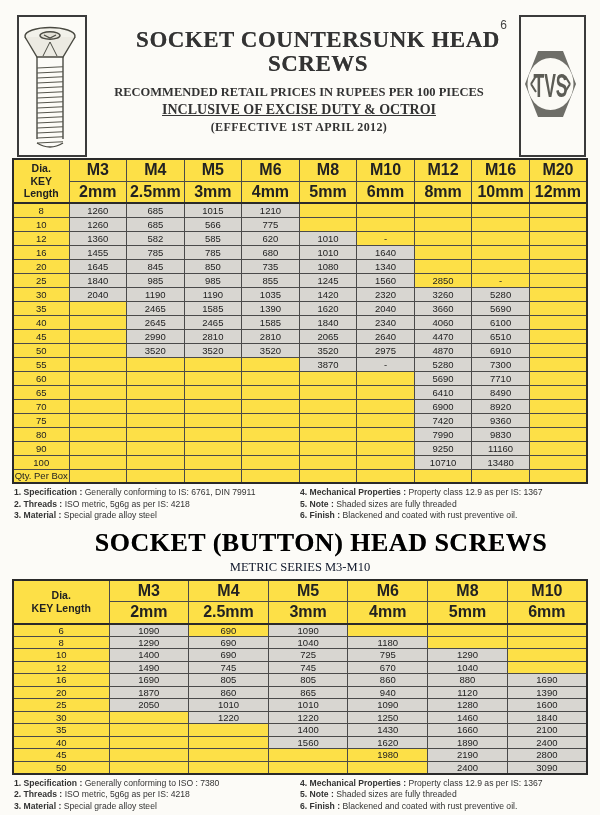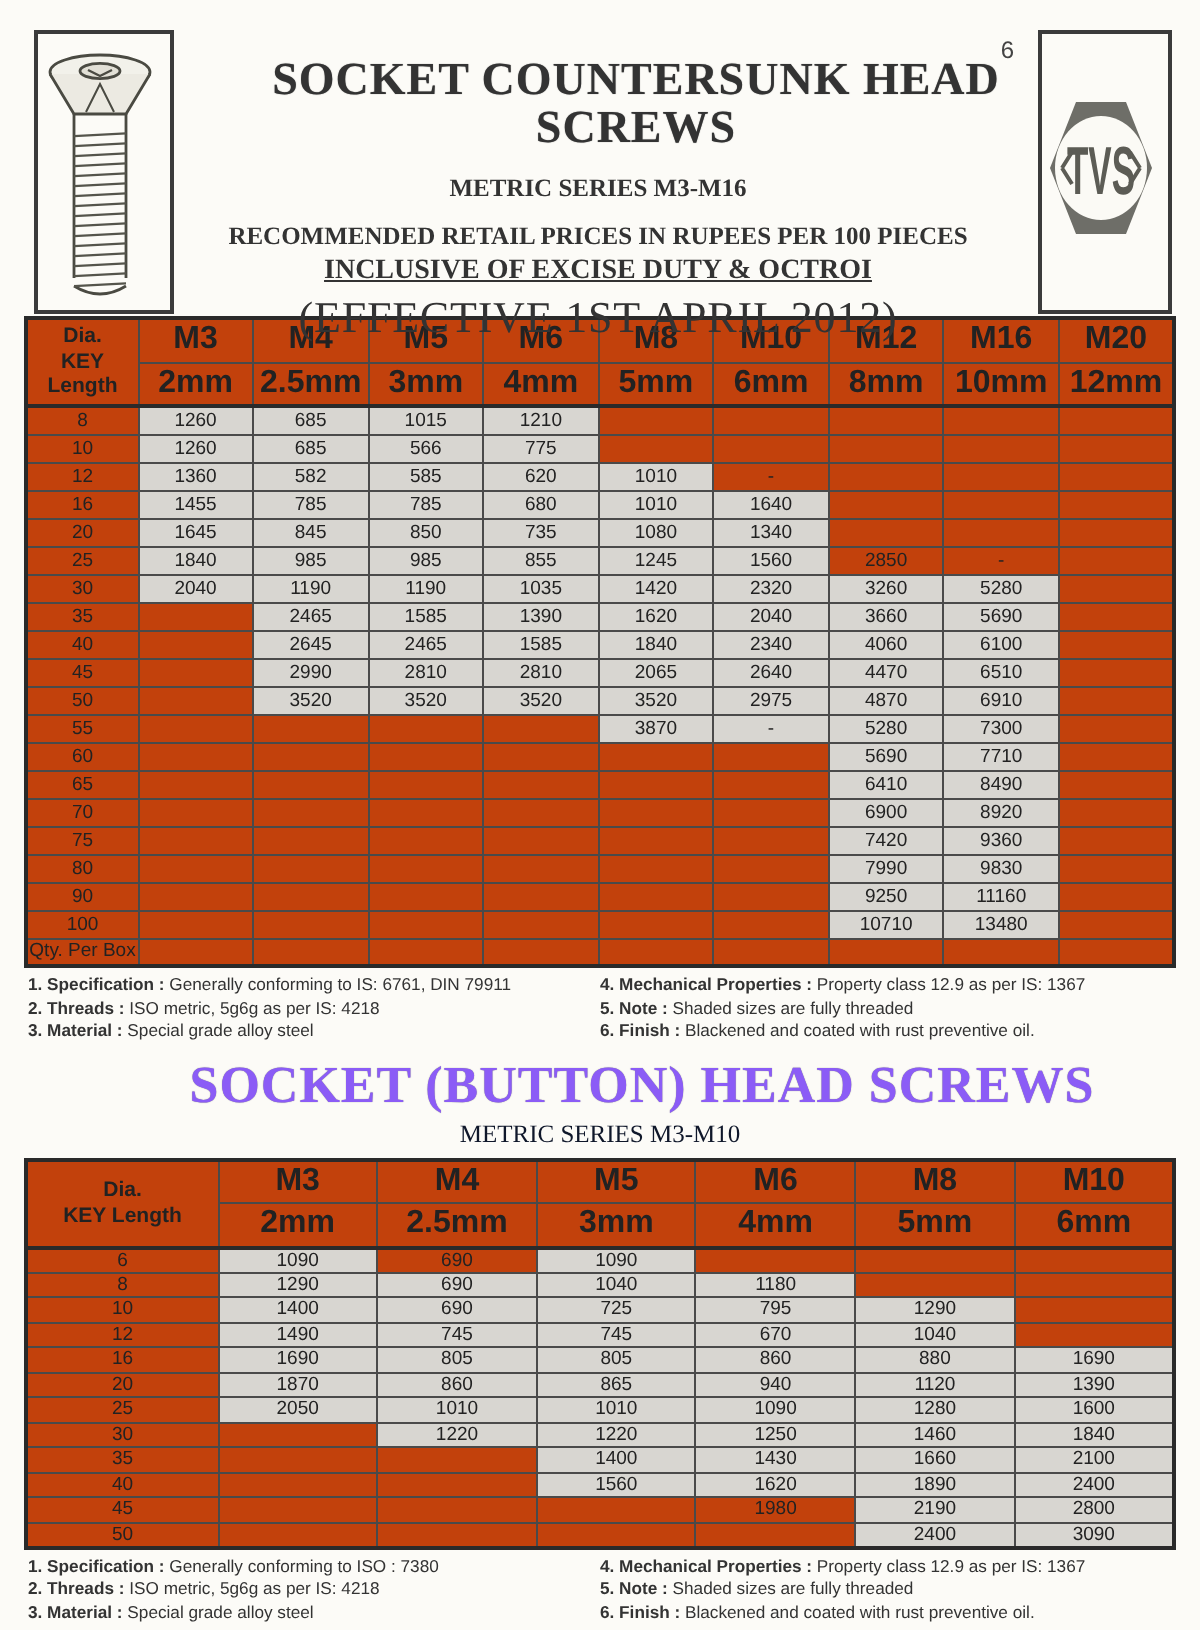--- a/index.html
+++ b/index.html
@@ -13,25 +13,25 @@
   .screw-box{left:17px;width:66px;height:138px;}
   .tvs-box{left:519px;width:63px;height:138px;}
   .hdr-center{position:absolute;left:88px;right:90px;top:20px;text-align:center;
     font-family:"Liberation Serif",serif;color:#333;}
   .pagenum{position:absolute;right:3px;top:-2px;font-size:12px;font-family:"Liberation Sans",sans-serif;color:#444;}
   .title1{font-size:23px;font-weight:bold;letter-spacing:.5px;line-height:1.05;margin-top:8px;
     text-shadow:0 0 .5px rgba(40,40,40,.6);padding-left:38px;}
   .series1{font-size:12.5px;font-weight:bold;margin-top:11px;}
   .sub{font-size:12.5px;font-weight:bold;margin-top:9px;line-height:1.25;}
   .sub2{font-size:14px;font-weight:bold;line-height:1.25;text-decoration:underline;}
-  .effective{font-size:22px;font-weight:normal;margin-top:2px;letter-spacing:.4px;}
+  .effective{font-size:12px;font-weight:bold;margin-top:2px;letter-spacing:.4px;}
 
   
   table{border-collapse:collapse;margin:0 12px;width:576px;table-layout:fixed;
-    background:#c2410c;padding-left:44px;}
+    background:#fde047;padding-left:44px;}
   table, th, td{border:1px solid var(--line);}
   table{border-width:2px;border-color:#2a2a2a;}
   th,td{padding:0;text-align:center;font-weight:normal;font-size:9.5px;color:#222;
     overflow:hidden;white-space:nowrap;}
   thead th{font-weight:bold;font-size:16px;}
   thead tr{height:22px;}
   th.corner{white-space:pre-line;font-size:10.5px;line-height:1.18;font-weight:bold;}
   #t1 col.c-key{width:56px;}
   #t2 col.c-key{width:96px;}
   #t1 tbody tr{height:14px;}
@@ -40,21 +40,21 @@
   td.shaded{background:var(--shade);}
   thead{border-bottom:2px solid #2a2a2a;}
 
   
   .notes{display:flex;margin:3px 14px 0 14px;font-size:8.6px;line-height:11.5px;color:#333;}
   .notes .ncol{flex:0 0 50%;}
   .note .nb{font-weight:bold;}
 
   
   .title2{font-family:"Liberation Serif",serif;font-size:26px;font-weight:bold;text-align:center;
-    margin-top:6px;letter-spacing:.5px;color:#8b5cf6;text-shadow:0 0 .5px rgba(40,40,40,.6);padding-left:42px;}
+    margin-top:6px;letter-spacing:.5px;color:#000000;text-shadow:0 0 .5px rgba(40,40,40,.6);padding-left:42px;}
   .series2{font-family:"Liberation Serif",serif;font-size:12.5px;font-weight:normal;text-align:center;
     margin:2px 0 4px 0;color:#0f172a;}
 </style>
 </head>
 <body>
 
 <div class="page">
 
   <div class="hdr">
 
@@ -75,21 +75,20 @@
         </g>
         <g stroke="#55554c" stroke-width="1.1" fill="none">
           <path d="M18,45 h26 M18,50 h26 M18,55 h26 M18,60 h26 M18,65 h26 M18,70 h26 M18,75 h26 M18,80 h26 M18,85 h26 M18,90 h26 M18,95 h26 M18,100 h26 M18,105 h26 M18,110 h26 M18,115 h26 M18,120 h26" transform="skewY(-3) translate(0,7)"></path>
         </g>
       </svg>
     </div>
 
     <div class="hdr-center">
       <span class="pagenum">6</span>
       <div class="title1">SOCKET COUNTERSUNK HEAD SCREWS</div>
-      <div class="series1">METRIC SERIES M3-M16</div>
       <div class="sub">RECOMMENDED RETAIL PRICES IN RUPEES PER 100 PIECES</div>
       <div class="sub2">INCLUSIVE OF EXCISE DUTY &amp; OCTROI</div>
       <div class="effective">(EFFECTIVE 1ST APRIL 2012)</div>
     </div>
 
     <div class="imgbox tvs-box">
       <svg width="59" height="134" viewBox="0 0 59 134">
         <polygon points="4,67 17,34 42,34 55,67 42,100 17,100" fill="#6e6e68"></polygon>
         <ellipse cx="29.5" cy="67" rx="23" ry="26" fill="#fbfaf5"></ellipse>
         <text x="29.5" y="80" text-anchor="middle" font-family="Liberation Sans, sans-serif" font-weight="bold" font-size="34" fill="#5c5c55" transform="scale(1,1)" textLength="34" lengthAdjust="spacingAndGlyphs">TVS</text>

